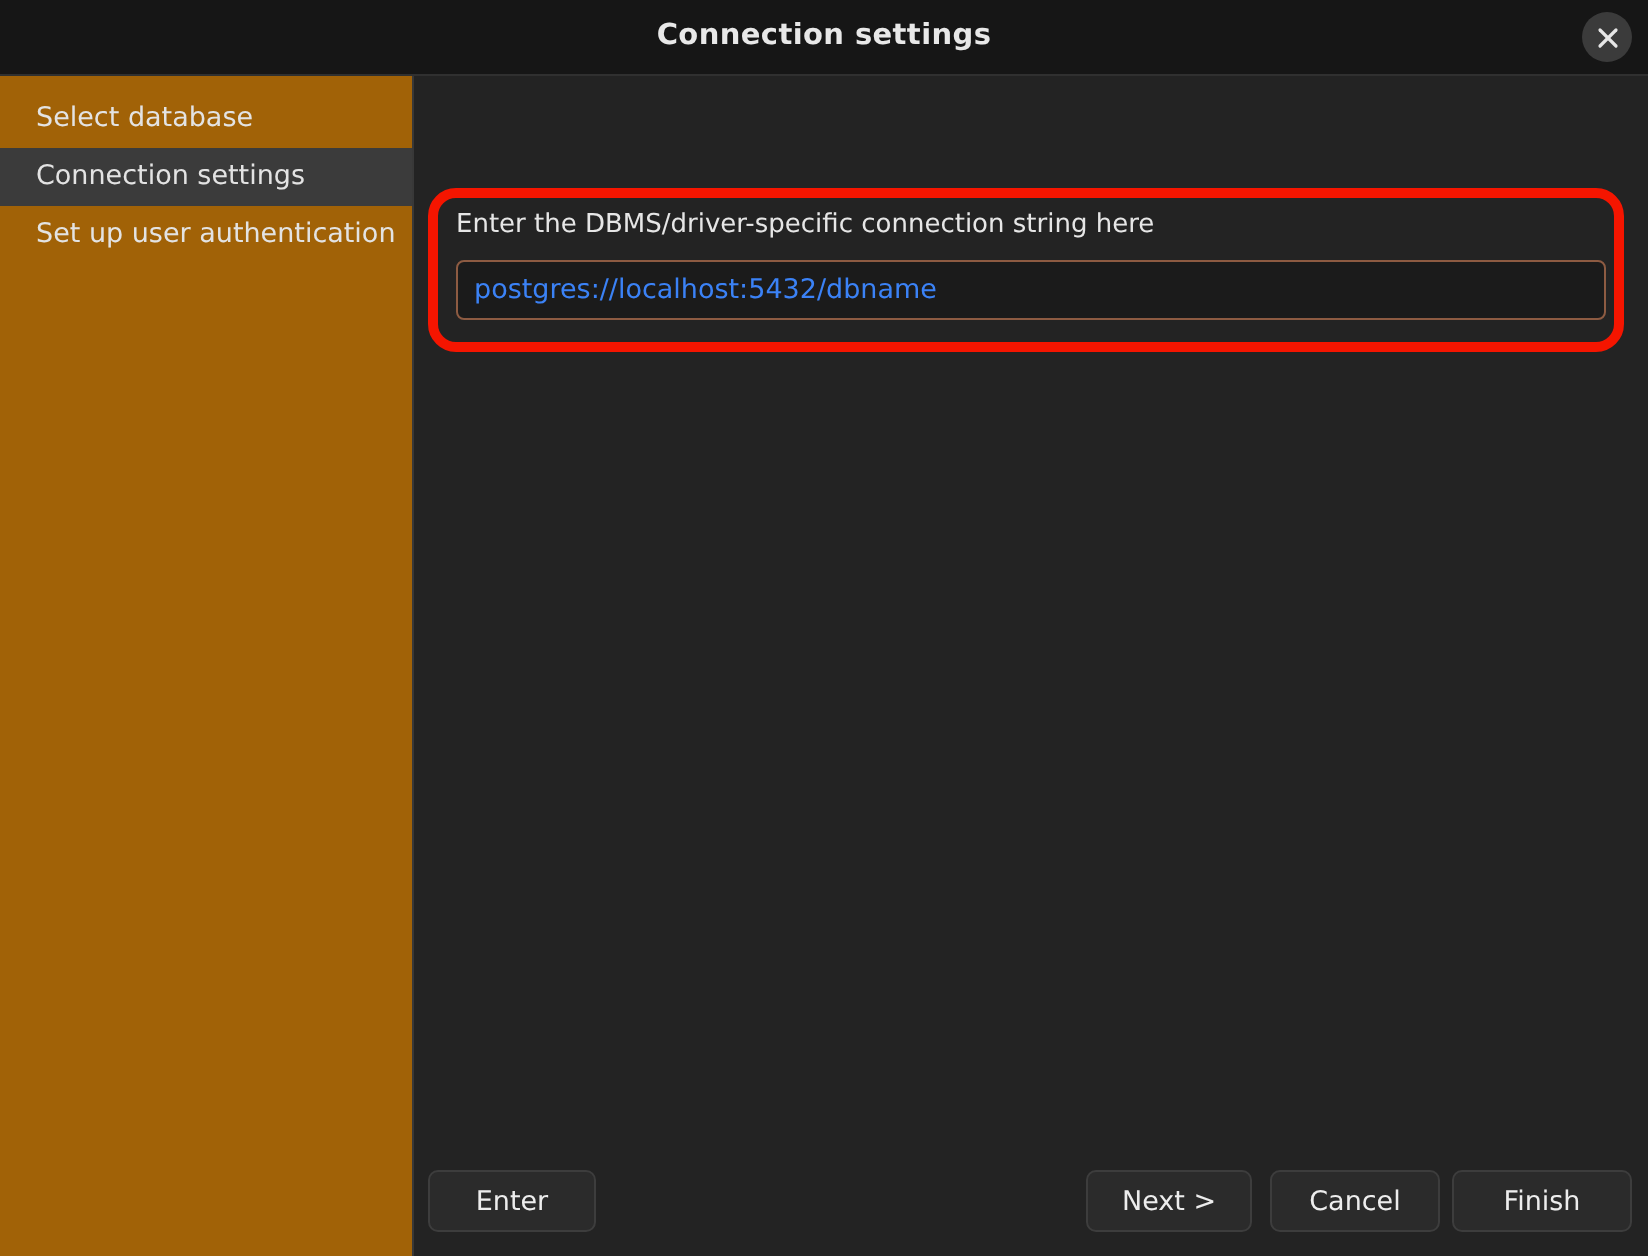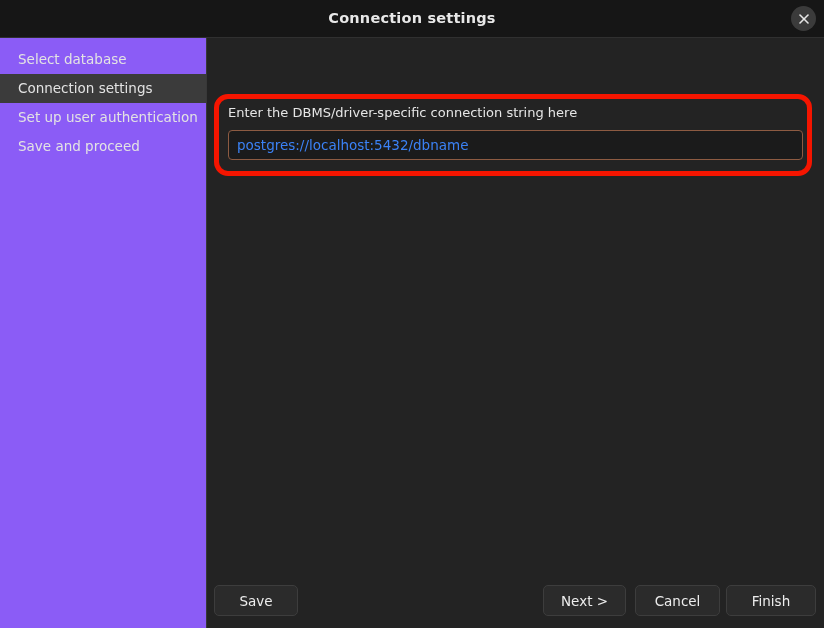--- a/index.html
+++ b/index.html
@@ -63,21 +63,21 @@
     transform: translate(-50%, -50%);
   }
 
   
   .sidebar {
     position: absolute;
     left: 0;
     top: 38px;
     width: 207px;
     height: 590px;
-    background: #8b5cf6;
+    background: #a16207;
     border-right: 1px solid #383838;
     box-sizing: border-box;
     padding-top: 7px;
   }
   .sidebar-item {
     height: 29px;
     line-height: 29px;
     padding-left: 18px;
     color: #e3e3e3;
     font-size: 13.5px;
@@ -190,35 +190,32 @@
   <div class="sidebar">
     <div class="sidebar-item">
       <span>Select database</span>
     </div>
     <div class="sidebar-item selected">
       <span>Connection settings</span>
     </div>
     <div class="sidebar-item">
       <span>Set up user authentication</span>
     </div>
-    <div class="sidebar-item">
-      <span>Save and proceed</span>
-    </div>
   </div>
 
   <div class="main">
 
     <div class="form-area">
       <div class="field-label">Enter the DBMS/driver-specific connection string here</div>
       <input class="text-input" type="text" value="postgres://localhost:5432/dbname" style="">
     </div>
 
     <div class="annotation-box"></div>
 
     <div class="button-row">
-      <button class="btn btn-help">Save</button>
+      <button class="btn btn-help">Enter</button>
       <button class="btn btn-next">Next &gt;</button>
       <button class="btn btn-cancel">Cancel</button>
       <button class="btn btn-finish">Finish</button>
     </div>
 
   </div>
 </div>
 
 </body></html>

